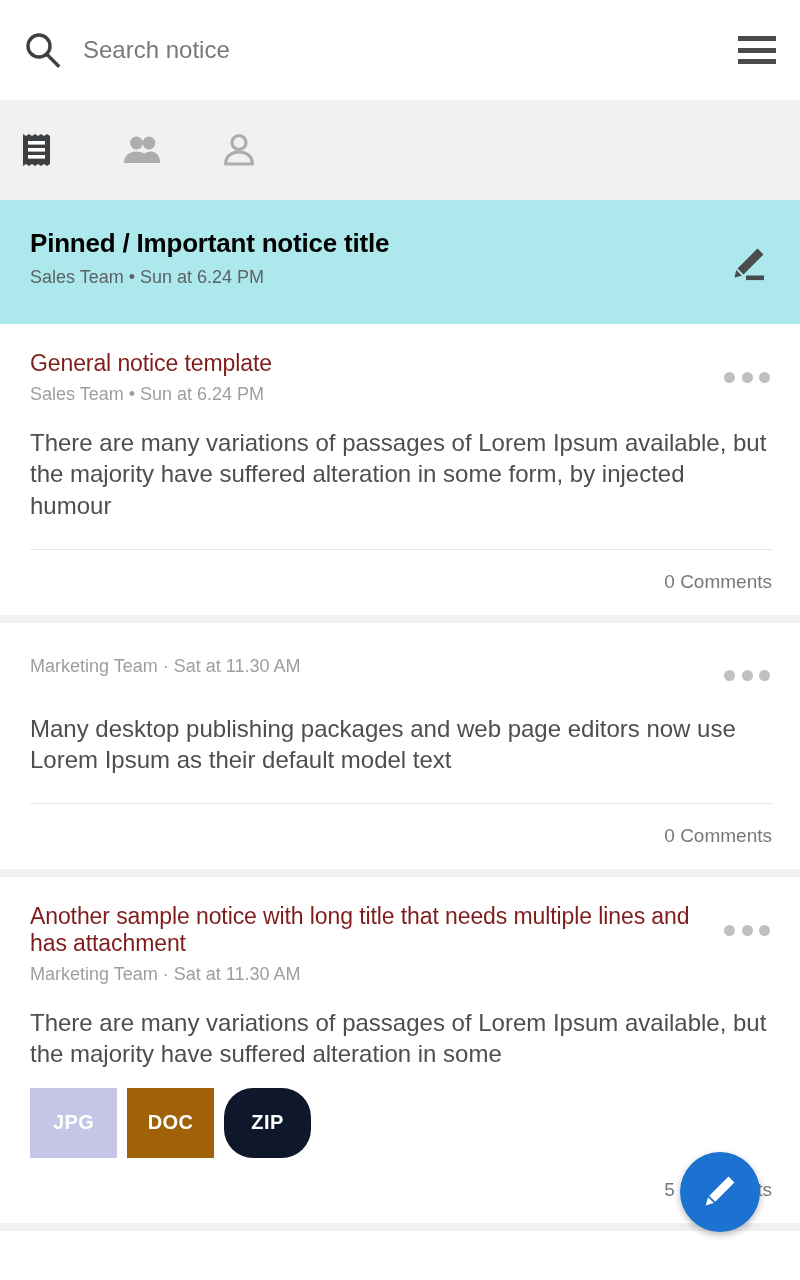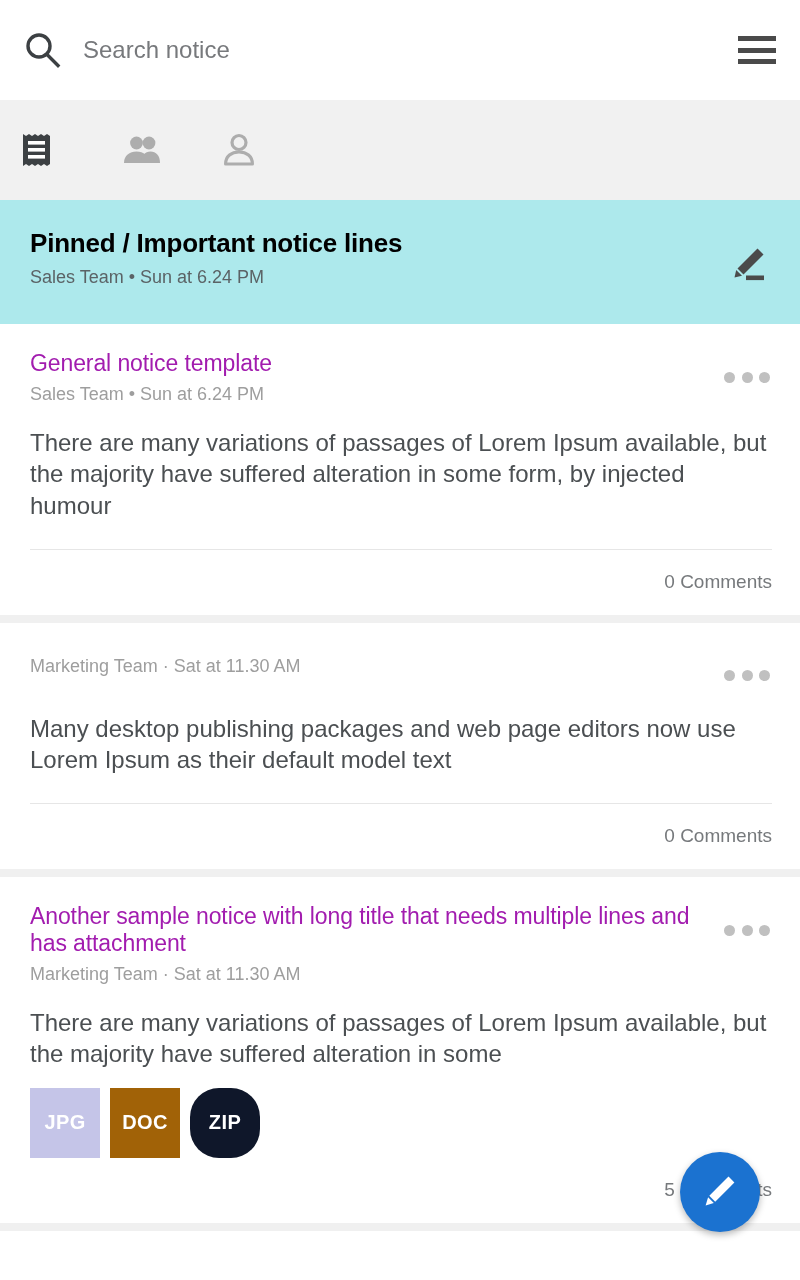--- a/index.html
+++ b/index.html
@@ -125,21 +125,21 @@
     width: 100%;
   }
   .card-head {
     display: flex;
     align-items: flex-start;
   }
   .card-head-text { flex: 1 1 auto; min-width: 0; padding-right: 16px; }
   .card-title {
     font-size: 23px;
     font-weight: normal;
-    color: #a21caf;
+    color: #7f1d1d;
     line-height: 1.16;
     letter-spacing: -0.1px;
   }
   .card-meta {
     font-size: 18px;
     color: #9e9e9e;
     margin-top: 7px;
     line-height: 1.2;
   }
   .kebab {
@@ -182,21 +182,21 @@
     font-weight: bold;
     color: #3f4346;
     margin-top: 28px;
   }
   .attach-row {
     display: flex;
     gap: 10px;
     margin-top: 18px;
   }
   .chip {
-    width: 70px;
+    width: 87px;
     height: 70px;
     display: flex;
     align-items: center;
     justify-content: center;
     color: #ffffff;
     font-size: 20px;
     font-weight: bold;
     letter-spacing: 0.4px;
   }
 
@@ -266,21 +266,21 @@
         <circle cx="17" cy="9.5" r="7" fill="none" stroke="#adadad" stroke-width="3.2"></circle>
         <path d="M3.6 31 C3.6 23 9.5 19 17 19 C24.5 19 30.4 23 30.4 31 Z" fill="none" stroke="#adadad" stroke-width="3.2" stroke-linejoin="round"></path>
       </svg>
     </span>
   </div>
 
 </div>
 
 <div class="pinned" style="background: rgb(173, 233, 236);">
   <div class="pinned-text">
-    <div class="pinned-title">Pinned / Important notice lines</div>
+    <div class="pinned-title">Pinned / Important notice title</div>
     <div class="pinned-meta">Sales Team • Sun at 6.24 PM</div>
   </div>
   <span class="pinned-edit">
     <svg viewBox="0 0 40 40" width="40" height="40" aria-hidden="true">
       <path d="M29.5 4.5 L35.5 10.5 L15.5 30.5 L9.5 24.5 Z" fill="#4b4b4b"></path>
       <path d="M8.2 26 L14 31.8 L6.5 33.5 Z" fill="#4b4b4b"></path>
       <rect x="18" y="31.5" width="18" height="4.6" fill="#4b4b4b"></rect>
     </svg>
   </span>
 </div>

